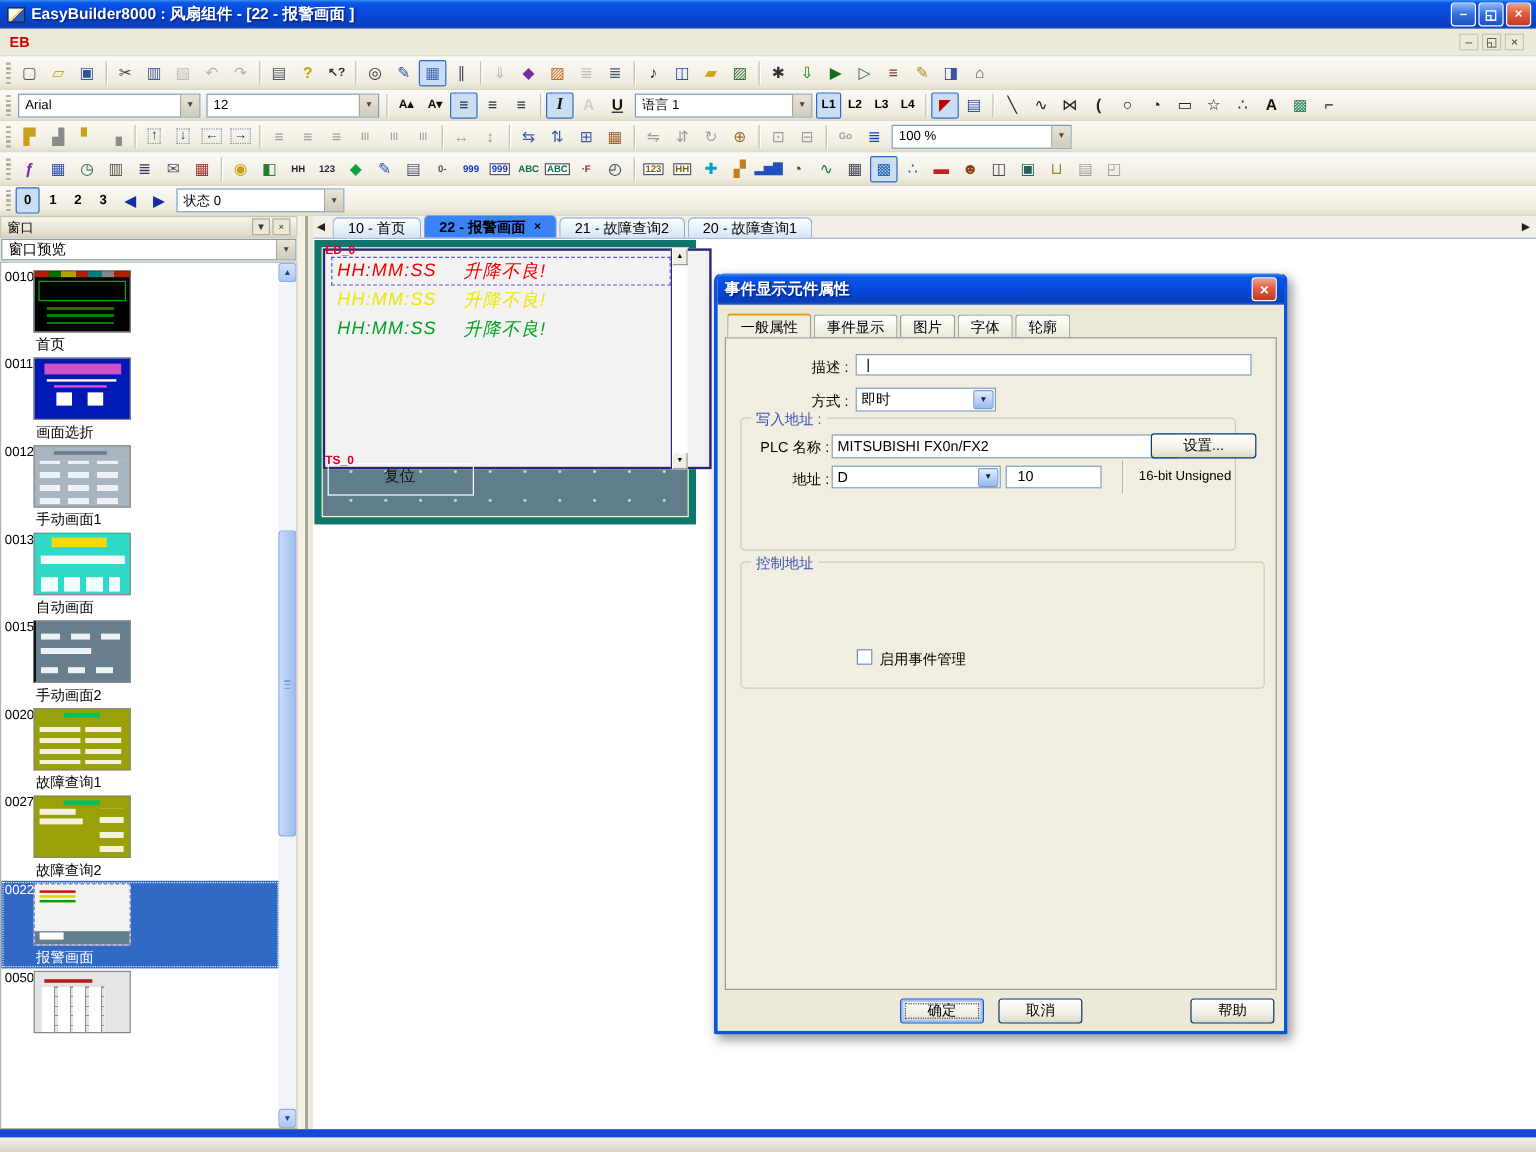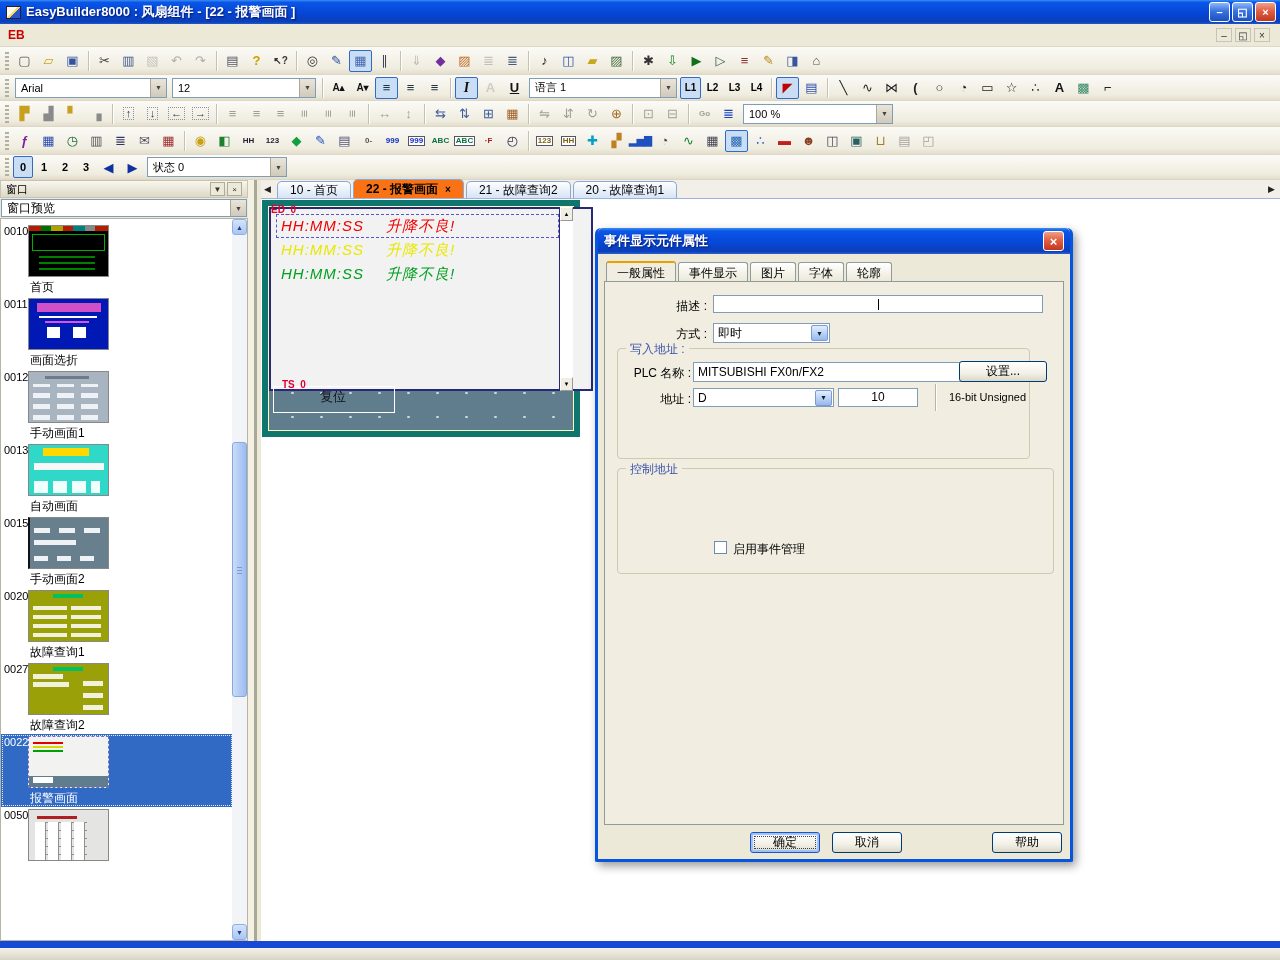--- a/index.html
+++ b/index.html
@@ -110,58 +110,58 @@
 
   
   .mdi { position:absolute; left:261px; top:180px; width:1019px; height:761px; background:#fff; }
   .tabbar { position:absolute; left:0; top:0; right:0; height:19px; background:#f1efe7;
     border-bottom:1px solid #9ab4dc; display:flex; align-items:flex-end; padding-left:16px; }
   .tab-scroll { position:absolute; top:4px; font-size:9px; color:#222; }
   .tab-scroll.left { left:3px; } .tab-scroll.right { right:5px; }
   .tab { height:17px; padding:0 12px; display:flex; align-items:center; gap:7px; font-size:12px;
     border:1px solid #89a8d8; border-bottom:none; border-radius:5px 5px 0 0; margin-right:2px;
     background:linear-gradient(180deg,#fdfefe,#d7e4f6); white-space:nowrap; }
-  .tab.active { background:#f97316; font-weight:bold; height:19px; }
+  .tab.active { background:#3b82f6; font-weight:bold; height:19px; }
   .tab-close { font-size:10px; font-weight:bold; }
 
   
   .design { position:absolute; left:1px; top:20px; width:318px; height:237px; border:6px solid #0f766e; background:#fef9c3; }
   .ed-area { position:absolute; left:1px; top:1px; width:324px; height:184px; border:2px solid #282878; background:#f2f2f2; }
   .ed-row { position:absolute; left:10px; display:flex; font-size:15px; font-style:italic; letter-spacing:1px; white-space:nowrap; }
   .ed-time { width:105px; }
   .sel-rect { position:absolute; left:5px; top:5px; width:283px; height:24px; border:1px dashed #5555cc; }
   .ed-scroll { position:absolute; right:0; top:0; width:14px; bottom:0; background:#fff; border-left:1px solid #282878; }
   .edsb { position:absolute; left:0; width:13px; height:14px; background:#f0ede4; border:1px solid #999;
     border-top-color:#fff; border-left-color:#fff; color:#000; font-size:6px; display:flex; align-items:center; justify-content:center; }
   .edsb.up { top:0; } .edsb.down { bottom:0; }
   .ts-area { position:absolute; left:1px; right:1px; top:185px; bottom:1px; background:#5f7d8c;
     background-image:radial-gradient(#cfdade 1px,transparent 1.6px); background-size:29px 24px; background-position:9px 14px; }
   .ed-label { position:absolute; left:3px; top:-2px; color:#e00030; font-weight:bold; font-size:10px; z-index:4; }
-  .ts-label { position:absolute; left:3px; top:173px; color:#e00030; font-weight:bold; font-size:10px; z-index:4;padding-left:11px; }
+  .ts-label { position:absolute; left:3px; top:173px; color:#e00030; font-weight:bold; font-size:10px; z-index:4; }
   .reset-btn { position:absolute; left:5px; top:180px; width:122px; height:27px; border:1px solid #fff; z-index:3; }
   .reset-btn span { position:absolute; left:46px; top:1px; font-size:13px; color:#101018; }
 
   
   .dialog { position:absolute; left:595px; top:228px; width:478px; height:634px; z-index:50;
     background:#ece9d8; border:3px solid #0855dd; border-top:none; border-radius:6px 6px 2px 2px;
     box-shadow:3px 4px 10px rgba(0,0,0,.4); }
   .dlg-title { height:26px; border-radius:5px 5px 0 0; display:flex; align-items:center; padding:0 6px;
     background:linear-gradient(180deg,#388eef 0%,#0a55e8 12%,#0646d6 60%,#0a3fb8 90%,#3060d0 100%);
     color:#fff; font-weight:bold; font-size:13px; text-shadow:1px 1px 2px rgba(0,0,60,.7); }
   .dlg-close { margin-left:auto; width:21px; height:20px; border:1px solid #fff; border-radius:3px;
     background:linear-gradient(180deg,#f0a088,#e06044 45%,#c03820); color:#fff; font-weight:bold; font-size:13px;
     display:flex; align-items:center; justify-content:center; text-shadow:none; }
   .dlg-body { position:relative; height:605px; }
   .dlg-tabs { position:absolute; left:8px; top:8px; display:flex; }
   .dlg-tab { height:19px; padding:2px 10px 0; font-size:12px; border:1px solid #919b9c; border-bottom:none;
     border-radius:3px 3px 0 0; background:linear-gradient(180deg,#fff,#ece9d8); margin-right:2px; }
   .dlg-tab.active { height:20px; margin-top:-1px; background:#f1eee1; border-top:2px solid #e8a200; z-index:3; font-size:12px; }
   .dlg-page { position:absolute; left:6px; top:27px; width:460px; height:544px; border:1px solid #919b9c; background:#f1eee1; }
   .flabel { position:absolute; font-size:12px; color:#000; text-align:right; }
-  .xinput { position:absolute; background:#fff; border:1px solid #7f9db9; font-size:12px; padding:1px 20px;text-align:center; }
+  .xinput { position:absolute; background:#fff; border:1px solid #7f9db9; font-size:12px; padding:1px 9px; }
   .caret::before { content:""; display:inline-block; width:1px; height:11px; background:#000; vertical-align:middle; }
   .xcombo { position:absolute; height:20px; background:#fff; border:1px solid #7f9db9; display:flex; align-items:center; font-size:12px; }
   .xc-v { flex:1; padding:0 4px; white-space:nowrap; overflow:hidden; }
   .xc-a { width:17px; height:16px; margin:1px; border-radius:2px; border:1px solid #7a9ad8; color:#123; font-size:7px;
     background:linear-gradient(180deg,#e2eefe,#bcd4f6 50%,#98b8ea); display:flex; align-items:center; justify-content:center; }
   .grp { position:absolute; border:1px solid #cfc9ae; border-radius:4px; }
   .grp-legend { position:absolute; top:-8px; left:8px; background:#f1eee1; padding:0 4px; font-size:12px; color:#3a50a8; }
   .vdiv { position:absolute; width:1px; background:#b8b4a4; box-shadow:1px 0 0 #fff; }
   .fmt { position:absolute; font-size:11px; color:#000; }
   .xcheck { position:absolute; width:13px; height:13px; background:#fff; border:1px solid #6a8cb0; }

